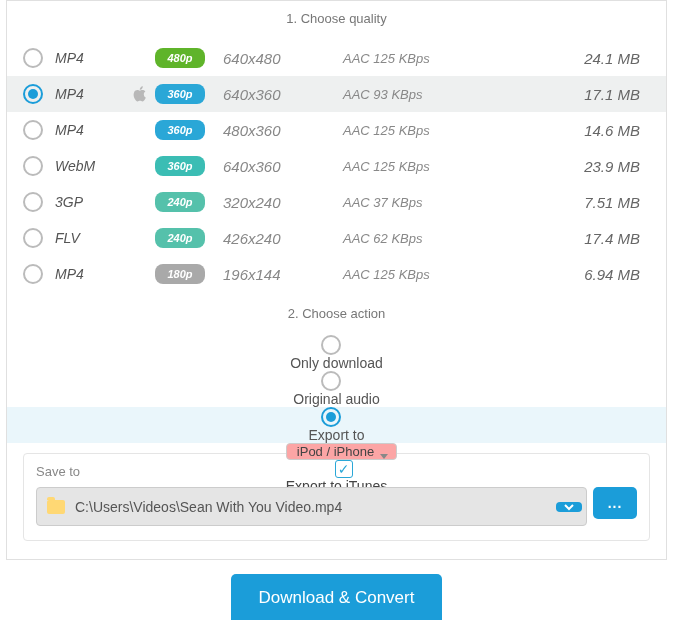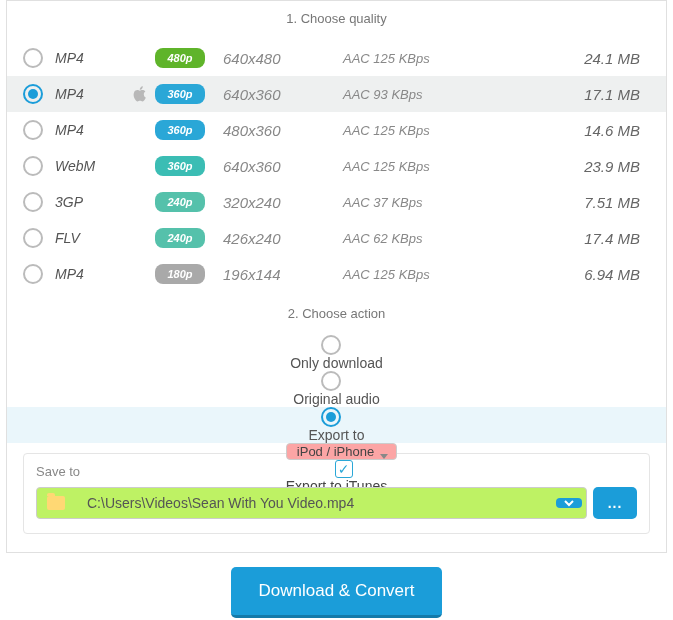--- a/index.html
+++ b/index.html
@@ -25,21 +25,21 @@
 .action-row { display:flex; align-items:center; height:36px; padding:0 16px;flex-direction:column; }
 .action-row.sel { background:#eaf6fb; }
 .action-label { color:#555; }
 .select { margin-left:10px; height:26px; border:1px solid #ccc; border-radius:4px; background:#fca5a5; padding:0 22px 0 10px; font-size:13px; color:#444; position:relative; display:inline-flex; align-items:center; }
 .select::after { content:""; position:absolute; right:8px; top:10px; border-left:4px solid transparent; border-right:4px solid transparent; border-top:5px solid #888; }
 .checkbox { width:18px; height:18px; border:1px solid #2aa7d7; border-radius:3px; margin-left:22px; margin-right:8px; display:flex; align-items:center; justify-content:center; color:#2aa7d7; font-size:14px; }
 .export-size { flex:1; text-align:right; color:#e06a34; font-size:15px; padding-right:10px;}
 .save-block { margin:10px 16px 0; border:1px solid #e5e5e5; border-radius:4px; padding:10px 12px 14px; }
 .save-label { color:#888; font-size:13px; margin-bottom:8px; }
 .save-row { display:flex; gap:6px; }
-.path-input { flex:1; height:32px; border:1px solid #ccc; border-radius:4px; background:#bef264; display:flex; align-items:center; padding:0 4px 0 10px;gap:12px; }
+.path-input { flex:1; height:39px; border:1px solid #ccc; border-radius:4px; background:#e5e5e5; display:flex; align-items:center; padding:0 4px 0 10px; }
 .folder-icon { width:18px; height:14px; background:#ffd874; border-radius:2px; position:relative; margin-right:10px; flex-shrink:0; }
 .folder-icon::before { content:""; position:absolute; top:-3px; left:0; width:8px; height:3px; background:#ffd874; border-radius:2px 2px 0 0; }
 .path-text { flex:1; color:#555; font-size:14px; }
 .dd-btn { width:26px; border-radius:4px; background:#1b9dd9; color:#fff; display:flex; align-items:center; justify-content:center; margin-left:auto; }
 .dd-btn svg { width:10px; height:10px; }
 .browse-btn { width:44px; height:32px; border-radius:5px; background:#1b9dd9; color:#fff; display:flex; align-items:center; justify-content:center; font-weight:bold; letter-spacing:1px; }
 .footer { display:flex; justify-content:center; padding-top:14px; }
 .main-btn { background:#1b9dd9; color:#fff; border:none; border-radius:5px; padding:14px 28px; font-size:17px; border-bottom:3px solid #147aa9; }
 .apple-svg { width:18px; height:18px; fill:#b8b8b8;}
 </style>

